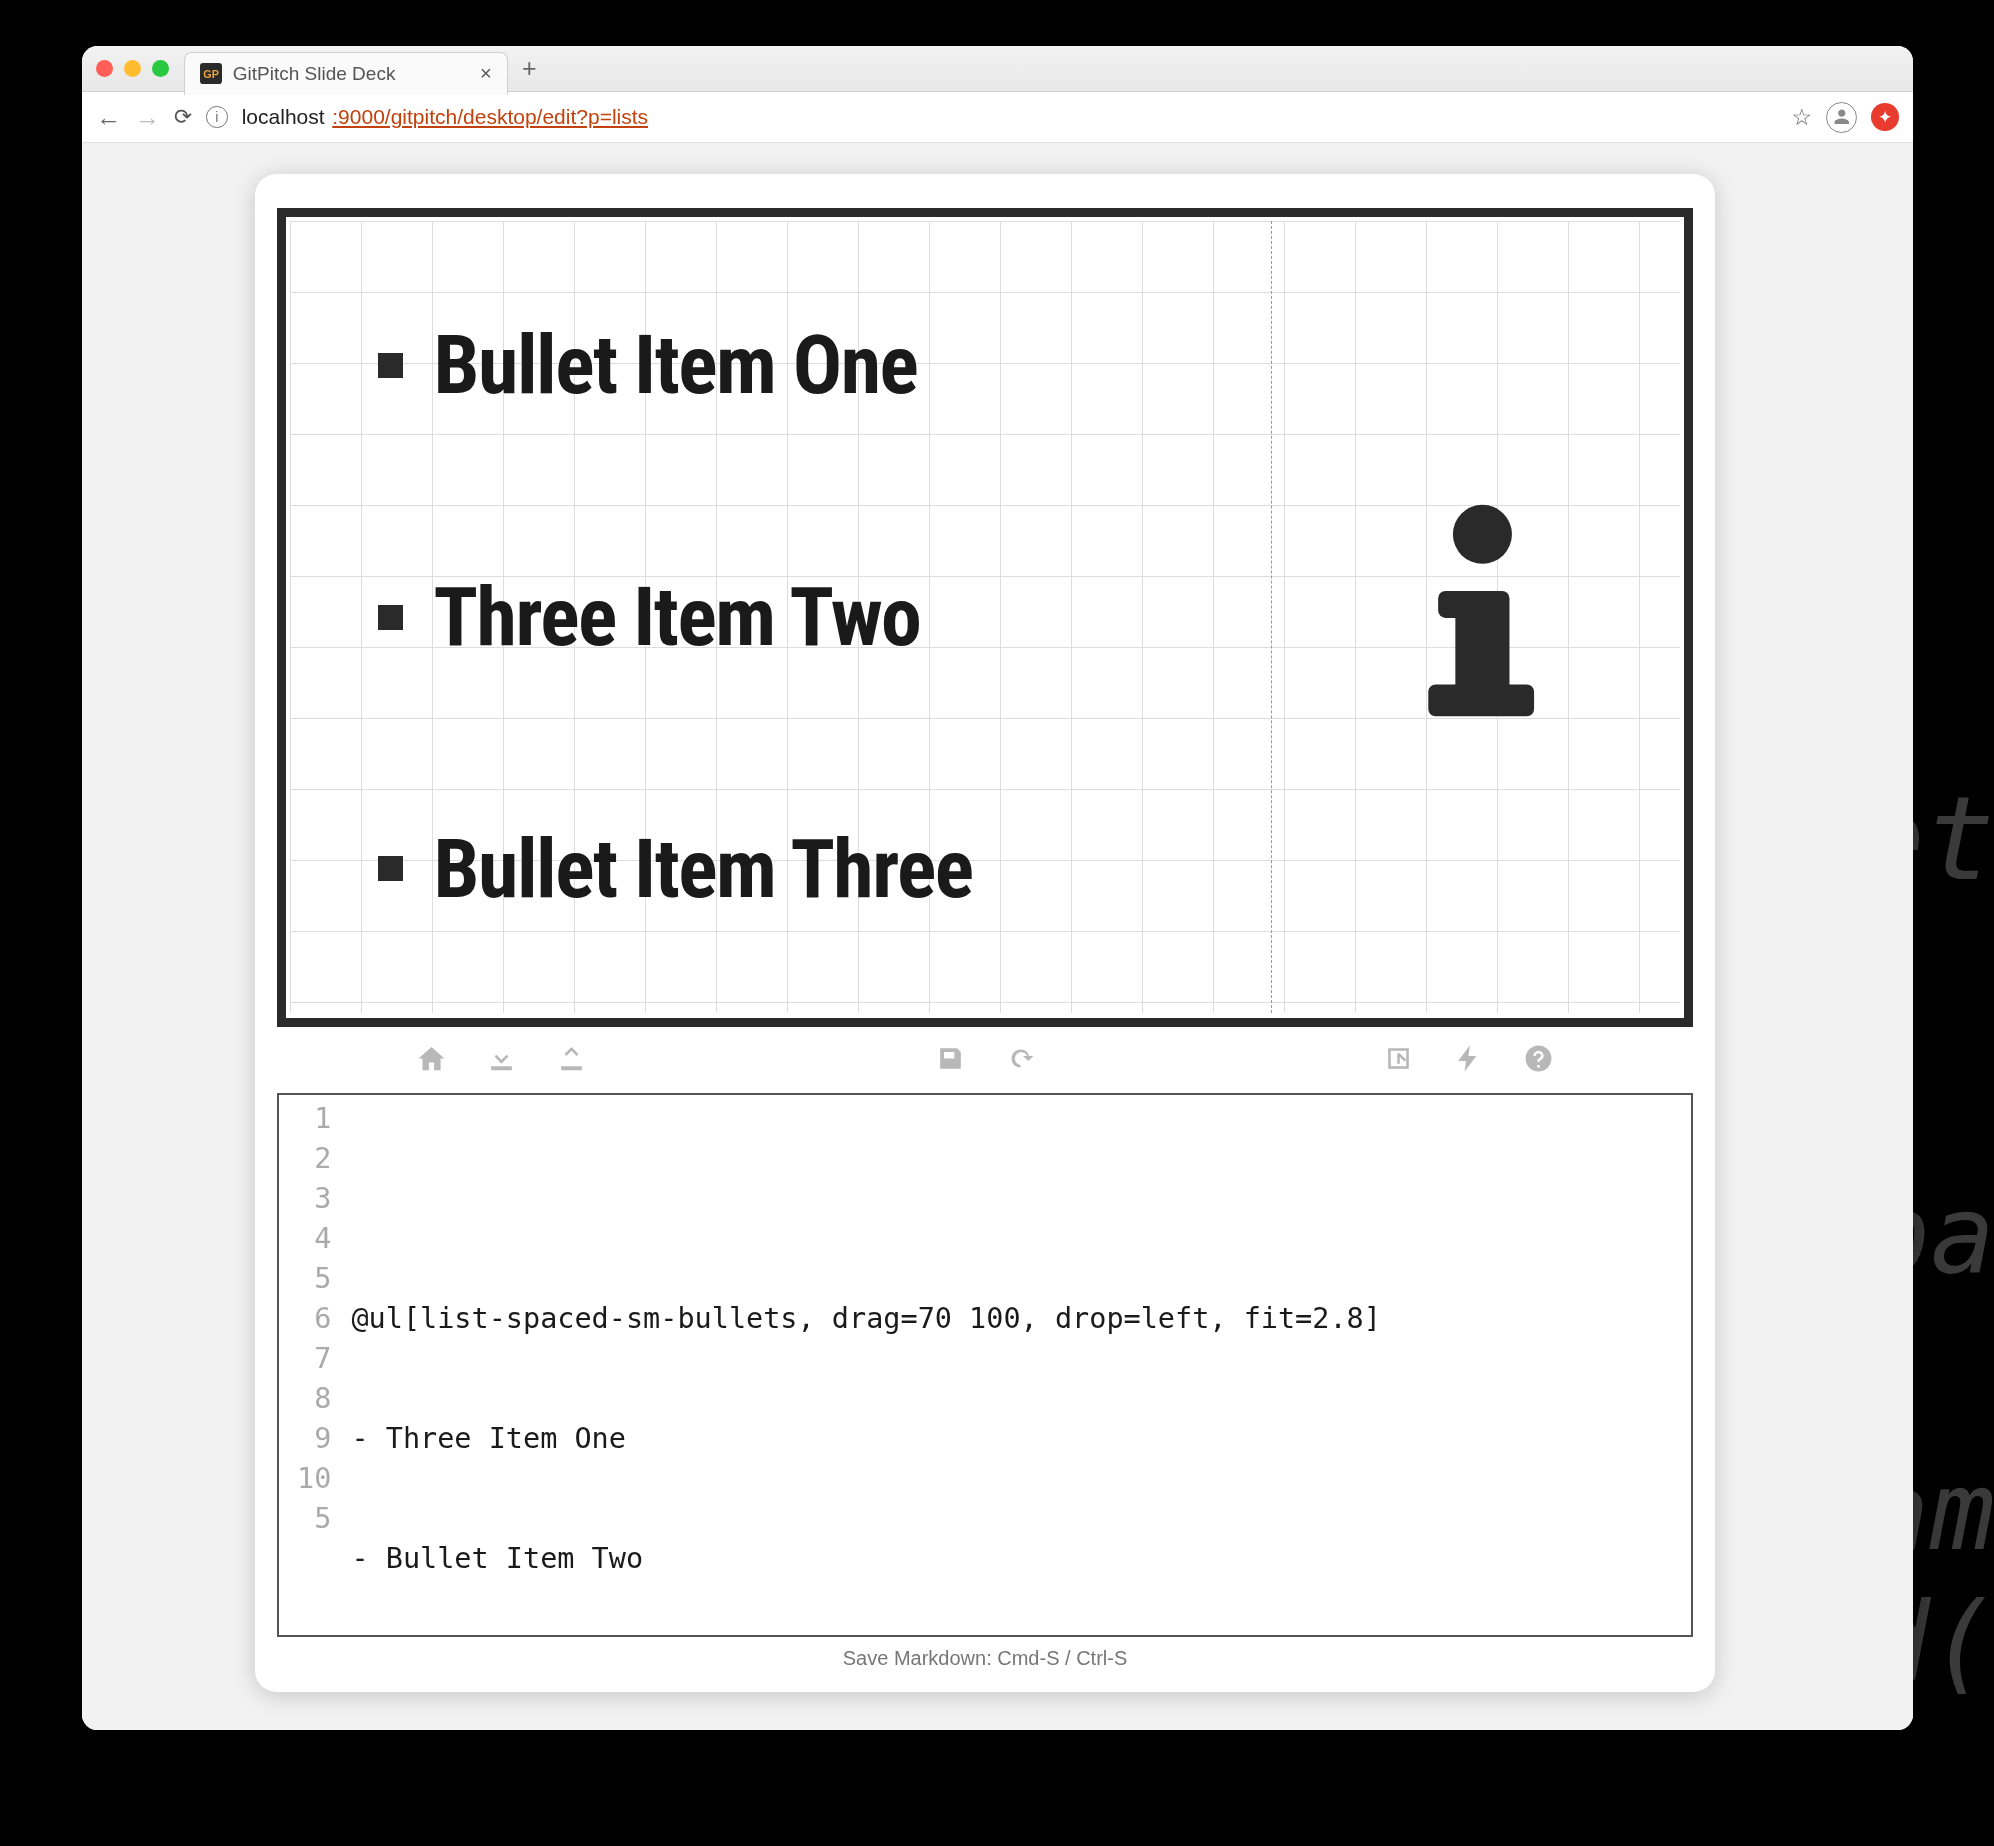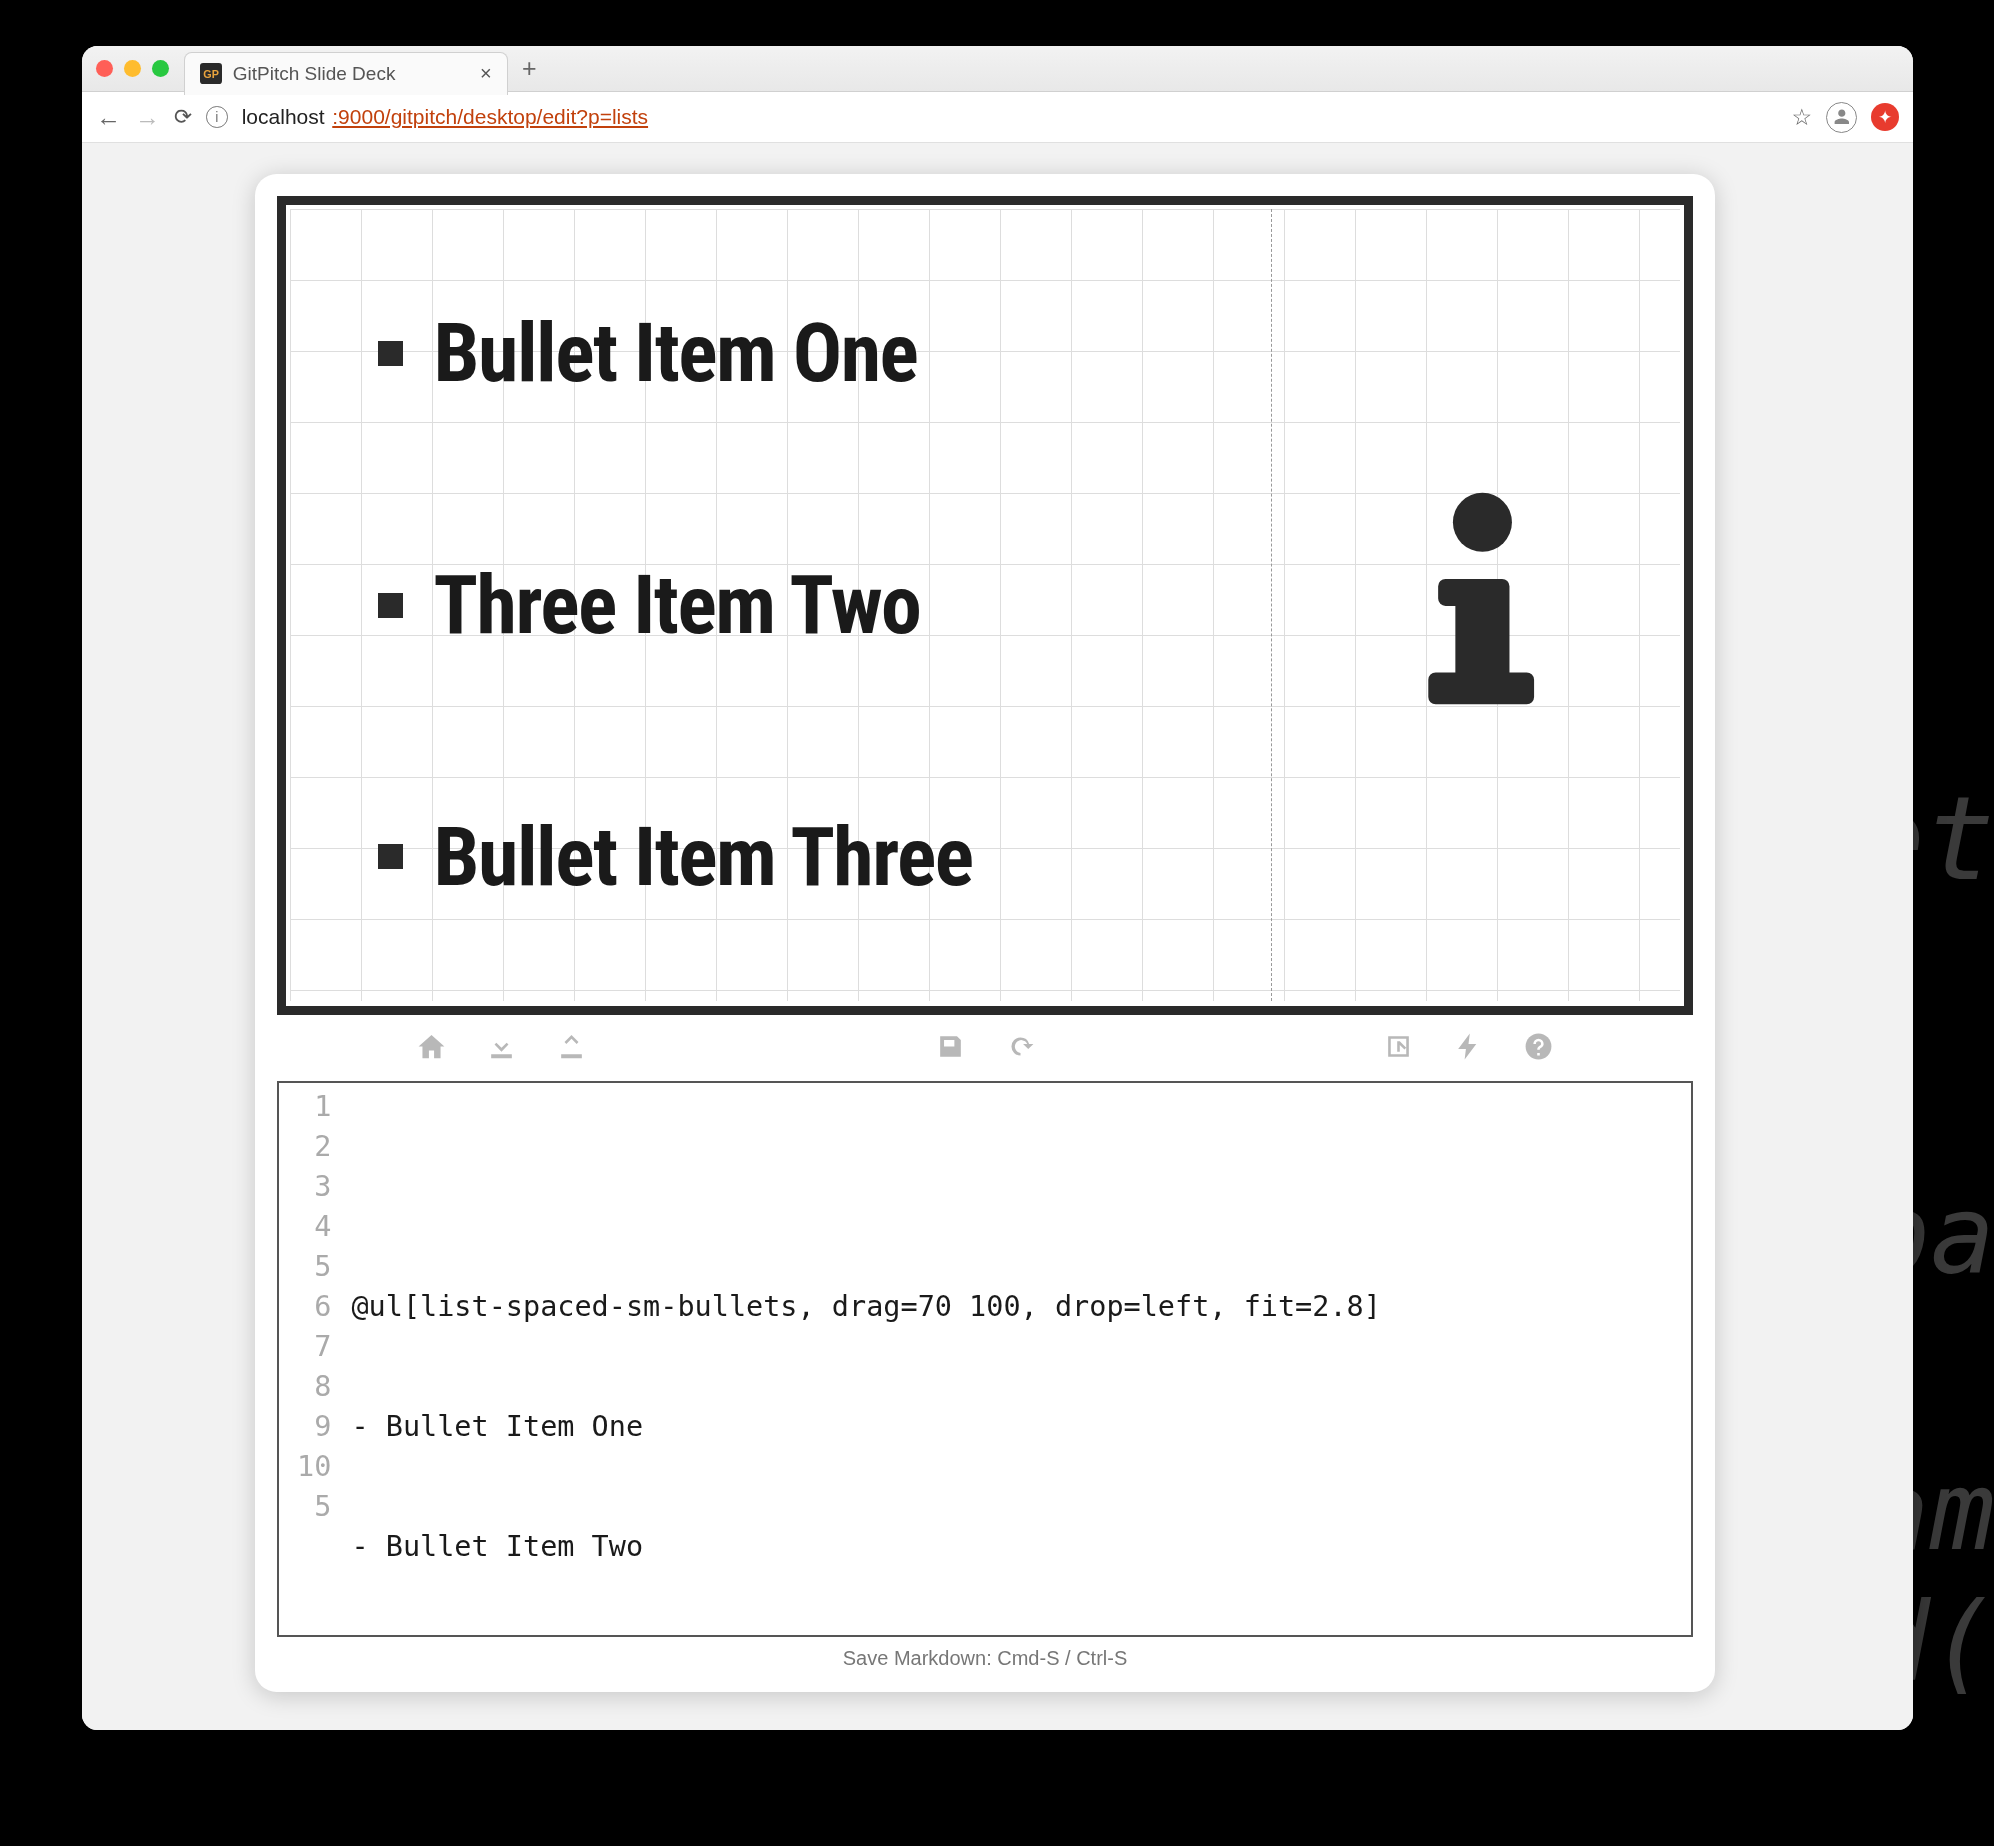--- a/index.html
+++ b/index.html
@@ -29,21 +29,21 @@
 .info-circ { width: 21.6px; height: 21.6px; border: 1.5px solid #777; border-radius: 50%; display: flex; align-items: center; justify-content: center; font-size: 14px; color: #777; }
 .star { font-size: 23px; color: #666; }
 .avatar { width: 31px; height: 31px; border-radius: 50%; border: 1.5px solid #888; display: flex; align-items: center; justify-content: center; }
 .avatar svg { width: 21.6px; height: 21.6px; fill: #888; }
 .ext-badge { width: 28px; height: 28px; border-radius: 50%; background: #e83b2e; display: flex; align-items: center; justify-content: center; color: #fff; font-size: 17px; }
 
 .content { position: absolute; top: 97px; left: 0; right: 0; bottom: 0; background: #f2f2f2; }
 
 .editor-card { position: absolute; left: 173px; top: 31px; width: 1460px; height: 1518px; background: #fff; border-radius: 21.6px; box-shadow: 0 3.1px 23px rgba(0,0,0,0.18); padding: 21.6px; display: flex; flex-direction: column; }
 
-.preview-frame { border: 9.2px solid #2a2a2a; height: 819px; position: relative; background: #fff; }
+.preview-frame { border: 9.2px solid #2a2a2a; height: 819px; position: relative; background: #fff; margin-top: 12px; }
 .grid { position: absolute; inset: 4.6px; background-image: linear-gradient(#ddd 0.8px, transparent 0.8px), linear-gradient(90deg, #ddd 0.8px, transparent 0.8px); background-size: 71px 71px; }
 .col-divider { position: absolute; top: 4.6px; bottom: 4.6px; left: 985px; width: 0; border-left: 1.5px dashed #999; }
 .slide-left { position: absolute; left: 0; top: 0; width: 985px; bottom: 0; display: flex; flex-direction: column; justify-content: space-around; padding: 23px 31px 23px 92px; }
 .bullet-row { display: flex; align-items: center; gap: 31px; }
 .bullet-sq { width: 25px; height: 25px; background: #2a2a2a; }
 .bullet-text { font-family: "Arial Narrow", "Helvetica Neue Condensed", "Roboto Condensed", sans-serif; font-stretch: condensed; font-weight: 700; font-size: 82px; color: #1a1a1a; letter-spacing: -1.5px; }
 .slide-right { position: absolute; right: 0; top: 0; width: calc(100% - 985px); bottom: 0; display: flex; align-items: center; justify-content: center; }
 .info-icon-big svg { width: 123px; height: 231px; fill: #2a2a2a; }
 
 .toolbar { height: 66px; display: flex; align-items: center; justify-content: space-between; padding: 0 139px; }
@@ -180,21 +180,21 @@
             <div>6</div>
             <div>7</div>
             <div>8</div>
             <div>9</div>
             <div>10</div>
             <div>5</div>
         </div>
         <div class="code-lines">
           <div></div>
           <div>@ul[list-spaced-sm-bullets, drag=70 100, drop=left, fit=2.8]</div>
-          <div>- Bullet Item One</div>
+          <div>- Three Item One</div>
           <div>- Bullet Item Two</div>
           
           
           
           
           
           
           
         </div>
       </div>

